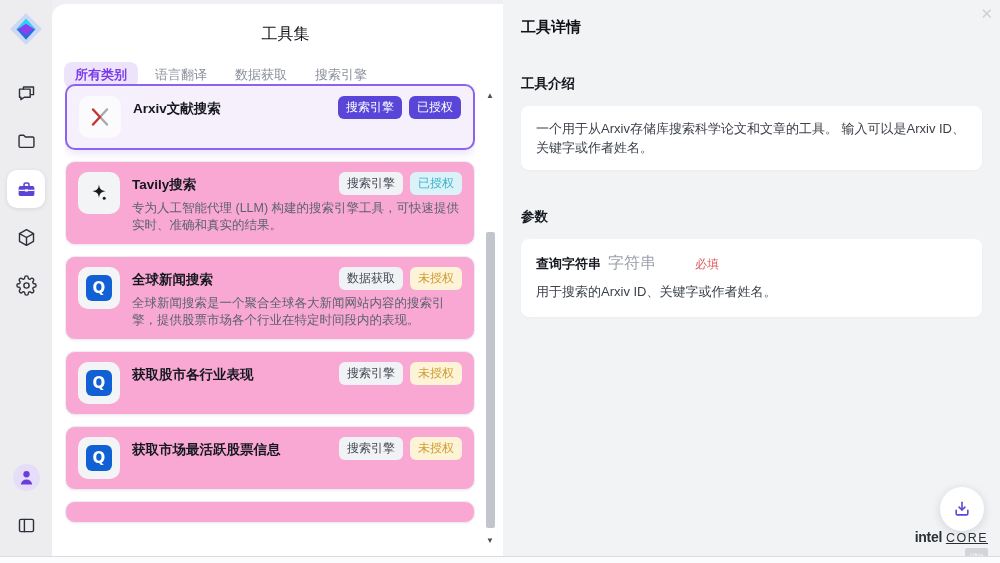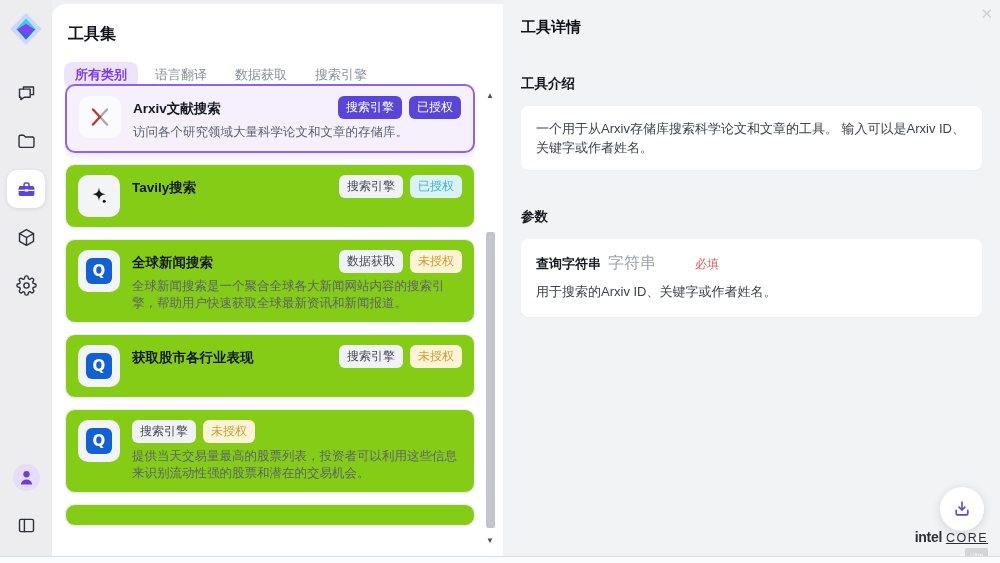--- a/index.html
+++ b/index.html
@@ -18,26 +18,26 @@
   .side-item.active { background:#ffffff; box-shadow:0 1px 4px rgba(20,20,40,.10); }
   .side-item svg { width:21px; height:21px; }
   .rail-spacer { flex:1; }
   .rail-bottom { display:flex; flex-direction:column; gap:10px; align-items:center; margin-bottom:12px; }
   .avatar-bg { width:27px; height:27px; border-radius:50%; background:#e6ddf9;
     display:flex; align-items:center; justify-content:center; }
 
   
   .list-panel { position:absolute; left:52px; top:4px; width:451px; height:552px;
     background:#ffffff; border-top-left-radius:14px; }
-  .panel-title { font-size:16px; font-weight:700; color:#111319; padding:20px 0 0 16px; }
+  .panel-title { font-size:16px; font-weight:400; color:#111319; padding:20px 0 0 16px;text-align:center; }
   .tabs { display:flex; gap:6px; padding:17px 0 0 12px; }
   .tab { font-size:13px; color:#8a909b; padding:4px 11px; border-radius:8px; cursor:pointer; white-space:nowrap; }
   .tab.active { background:#ede4fb; color:#7a3ce8; font-weight:700; }
   .cards { position:absolute; left:13px; right:28px; top:80px; bottom:1px; overflow:hidden; }
-  .card { position:relative; display:flex; gap:12px; background:#84cc16;
+  .card { position:relative; display:flex; gap:12px; background:#f9a8d4;
     border:1px solid #ebedf1; border-radius:10px; padding:10px 12px;
     margin-bottom:11px; box-shadow:0 1px 3px rgba(18,25,38,.05); cursor:pointer; }
   .card.selected { border:2px solid #8b63ee; background:#f6f0fd;
     box-shadow:0 3px 10px rgba(110,70,230,.16); }
   .tool-icon { width:42px; height:42px; border-radius:10px; background:#f3f4f6;
     flex:0 0 42px; display:flex; align-items:center; justify-content:center; }
   .card.selected .tool-icon { background:#fbfafd; }
   .tool-icon svg { width:24px; height:24px; }
   .q-box { width:26px; height:26px; background:#1261d4; border-radius:6px; color:#fff;
     font-weight:700; font-size:15px; display:flex; align-items:center; justify-content:center;
@@ -191,53 +191,53 @@
           </svg>
         </div>
         <div class="tool-body">
           <div class="tool-head">
             <span class="tool-title">Arxiv文献搜索</span>
             <span class="badges">
               <span class="badge purple">搜索引擎</span>
               <span class="badge purple">已授权</span>
             </span>
           </div>
-          <div class="tool-desc">访问各个研究领域大量科学论文和文章的存储库。</div>
         </div>
       </div>
       <div class="card">
         <div class="tool-icon">
           <svg viewBox="0 0 24 24">
             <path d="M12 3.6c.65 4.6 2 6 6.6 6.6-4.6.65-5.95 2-6.6 6.6-.65-4.6-2-5.95-6.6-6.6 4.6-.6 5.95-2 6.6-6.6z" fill="#17181c"></path>
             <circle cx="17.2" cy="17.2" r="1.5" fill="#17181c"></circle>
           </svg>
         </div>
         <div class="tool-body">
           <div class="tool-head">
             <span class="tool-title">Tavily搜索</span>
             <span class="badges">
               <span class="badge gray">搜索引擎</span>
               <span class="badge cyan">已授权</span>
             </span>
           </div>
+          <div class="tool-desc">专为人工智能代理 (LLM) 构建的搜索引擎工具，可快速提供实时、准确和真实的结果。</div>
         </div>
       </div>
       <div class="card">
         <div class="tool-icon">
           <span class="q-box">Q</span>
         </div>
         <div class="tool-body">
           <div class="tool-head">
             <span class="tool-title">全球新闻搜索</span>
             <span class="badges">
               <span class="badge gray">数据获取</span>
               <span class="badge yellow">未授权</span>
             </span>
           </div>
-          <div class="tool-desc">全球新闻搜索是一个聚合全球各大新闻网站内容的搜索引擎，帮助用户快速获取全球最新资讯和新闻报道。</div>
+          <div class="tool-desc">全球新闻搜索是一个聚合全球各大新闻网站内容的搜索引擎，提供股票市场各个行业在特定时间段内的表现。</div>
         </div>
       </div>
       <div class="card">
         <div class="tool-icon">
           <span class="q-box">Q</span>
         </div>
         <div class="tool-body">
           <div class="tool-head">
             <span class="tool-title">获取股市各行业表现</span>
             <span class="badges">
@@ -246,26 +246,26 @@
             </span>
           </div>
         </div>
       </div>
       <div class="card">
         <div class="tool-icon">
           <span class="q-box">Q</span>
         </div>
         <div class="tool-body">
           <div class="tool-head">
+            <span class="tool-title">获取市场最活跃股票信息</span>
             <span class="badges">
               <span class="badge gray">搜索引擎</span>
               <span class="badge yellow">未授权</span>
             </span>
           </div>
-          <div class="tool-desc">提供当天交易量最高的股票列表，投资者可以利用这些信息来识别流动性强的股票和潜在的交易机会。</div>
         </div>
       </div>
       <div class="card"></div>
     </div>
   <div class="sb-up">▲</div>
   <div class="sb-thumb"></div>
   <div class="sb-down">▼</div>
 </div>
 
 <div class="detail">

